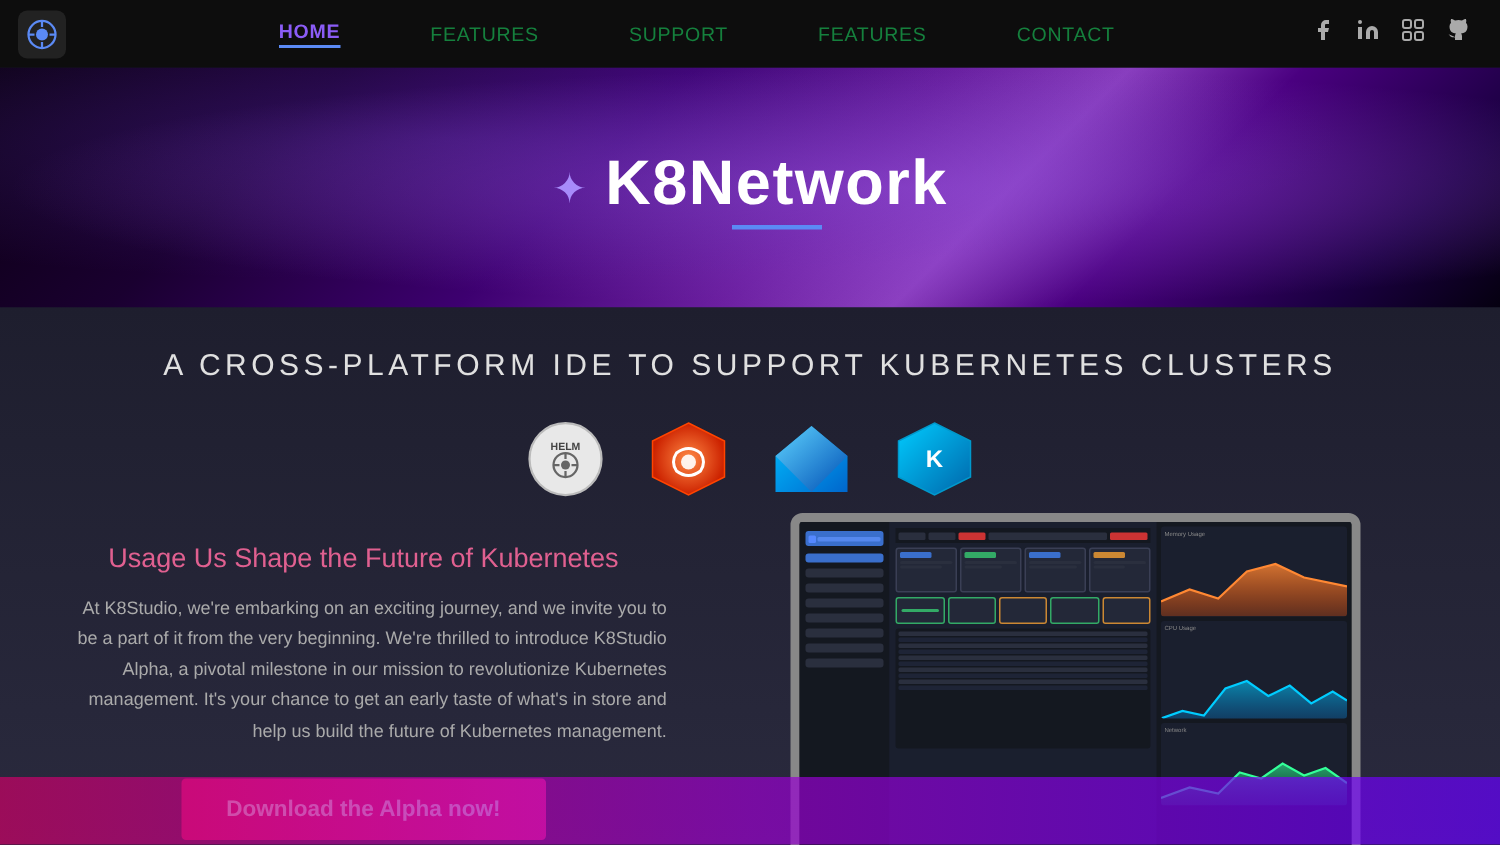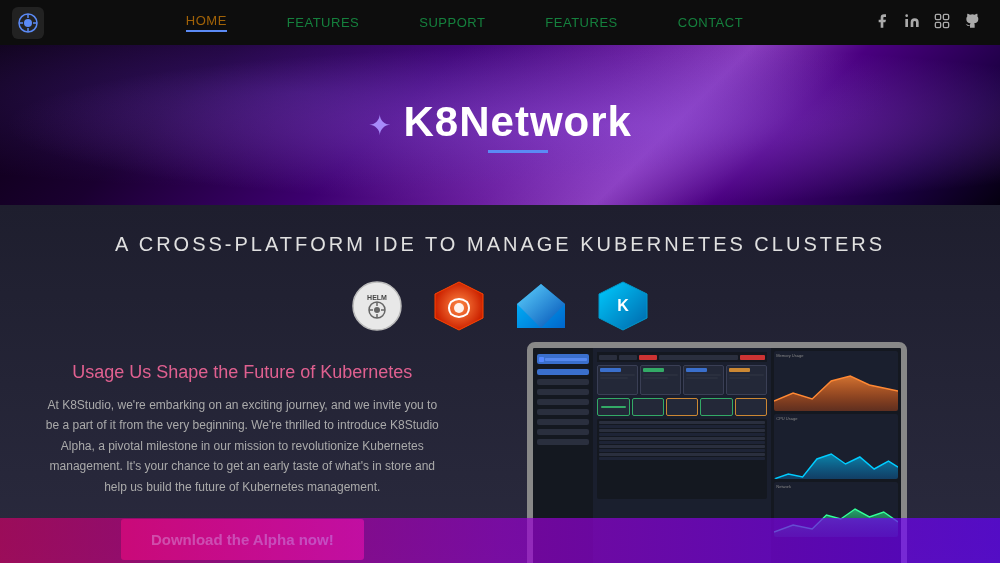--- a/index.html
+++ b/index.html
@@ -37,22 +37,22 @@
       gap: 60px;
     }
     .nav-link {
       color: #15803d;
       text-decoration: none;
       font-size: 13px;
       letter-spacing: 0.5px;
       cursor: pointer;
     }
     .nav-link.active {
-      color: #a16207;
-      font-weight: 400;
+      color: #8b5cf6;
+      font-weight: 700;
     }
     .nav-link-home::after {
       content: '';
       display: block;
       height: 2px;
       background: #5b8af5;
       margin-top: 2px;
     }
     .nav-socials {
       display: flex;
@@ -162,21 +162,21 @@
       font-size: 18px;
       color: #e06090;
       font-weight: 500;
       margin-bottom: 12px;
       text-align: center;
     }
     .section-body {
       font-size: 12px;
       color: #aaa;
       line-height: 1.7;
-      text-align: center;
+      text-align: right;
     }
     .cta-btn {
       display: block;
       margin: 22px auto 4px;
       background: linear-gradient(90deg, #e0206a, #ff3080);
       color: white;
       border: none;
       padding: 12px 30px;
       font-size: 15px;
       font-weight: 600;
@@ -387,21 +387,21 @@
     <div>
       <div class="hero-title">
         <span class="k8">K8</span><span>Network</span>
       </div>
       <div class="hero-underline"></div>
     </div>
   </div>
 </div>
 
 <div class="main">
-  <div class="tagline">A CROSS-PLATFORM IDE TO MANAGE KUBERNETES CLUSTERS</div>
+  <div class="tagline">A CROSS-PLATFORM IDE TO SUPPORT KUBERNETES CLUSTERS</div>
 
   <div class="tech-icons">
 
     <div class="tech-icon-wrapper">
       <svg width="52" height="52" viewBox="0 0 52 52">
         <circle cx="26" cy="26" r="24" fill="#e8e8e8" stroke="#bbb" stroke-width="1.5"></circle>
         <text x="26" y="20" text-anchor="middle" font-size="7" font-weight="bold" fill="#444" font-family="Arial">HELM</text>
         <circle cx="26" cy="30" r="8" fill="none" stroke="#666" stroke-width="1.5"></circle>
         <circle cx="26" cy="30" r="3" fill="#666"></circle>
         <line x1="26" y1="22" x2="26" y2="26" stroke="#666" stroke-width="1.5"></line>

